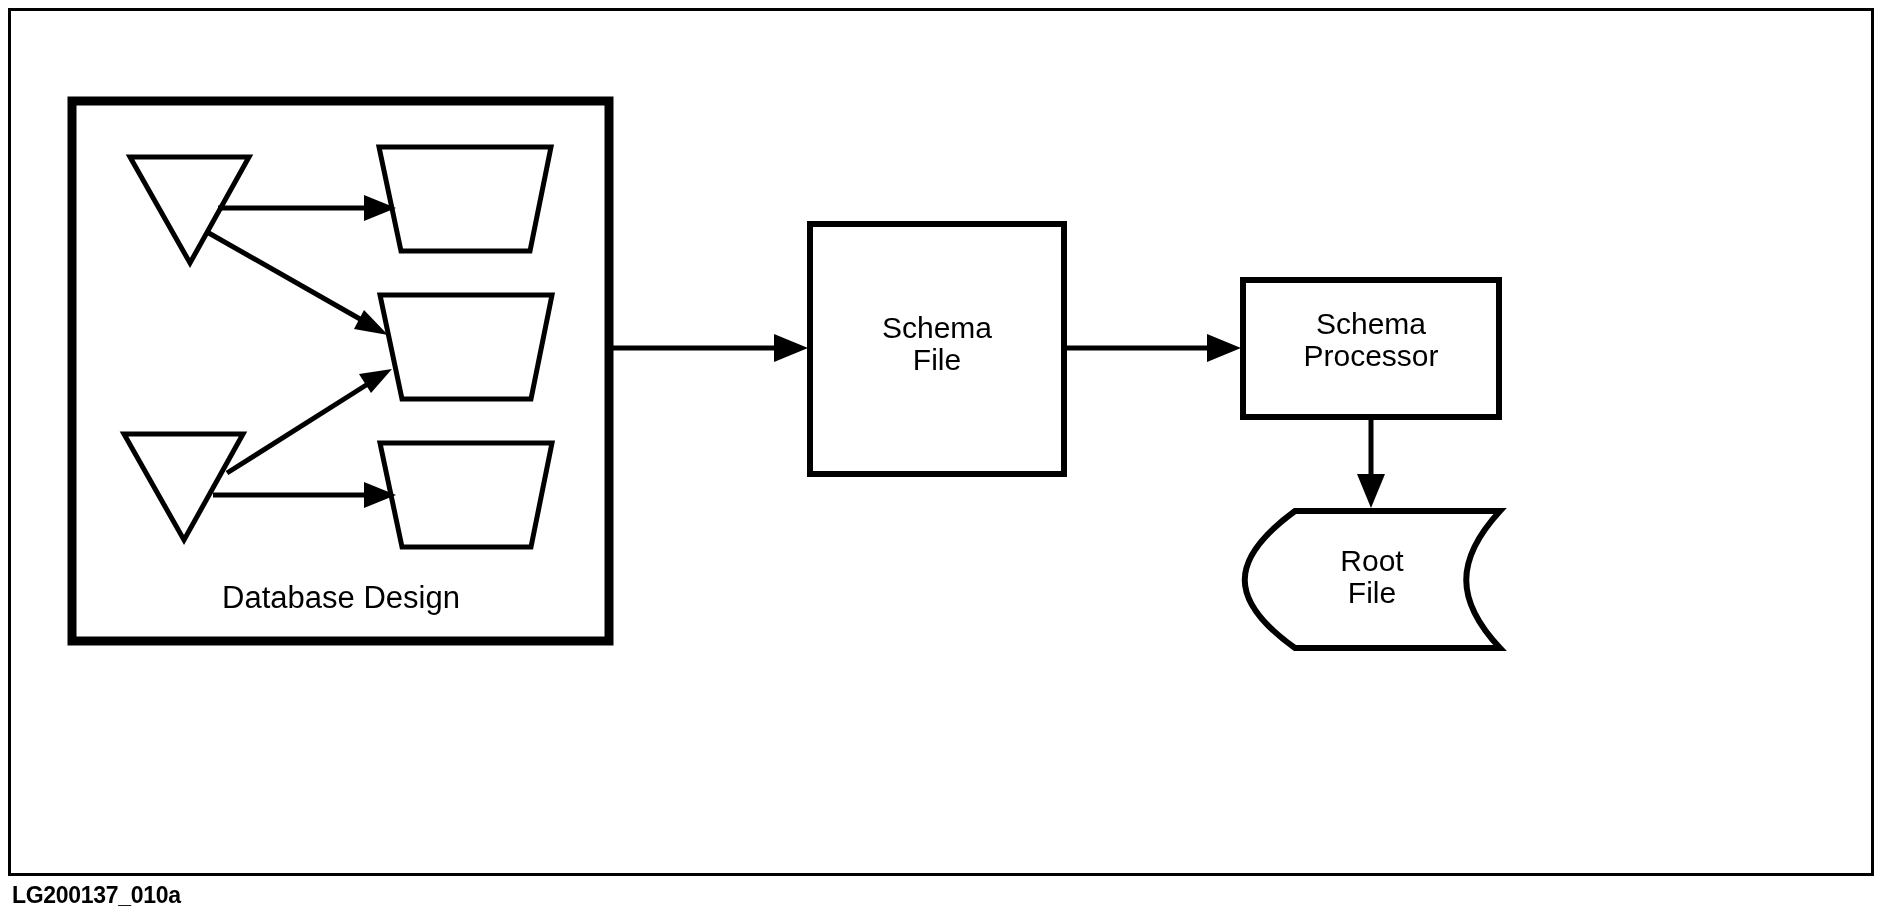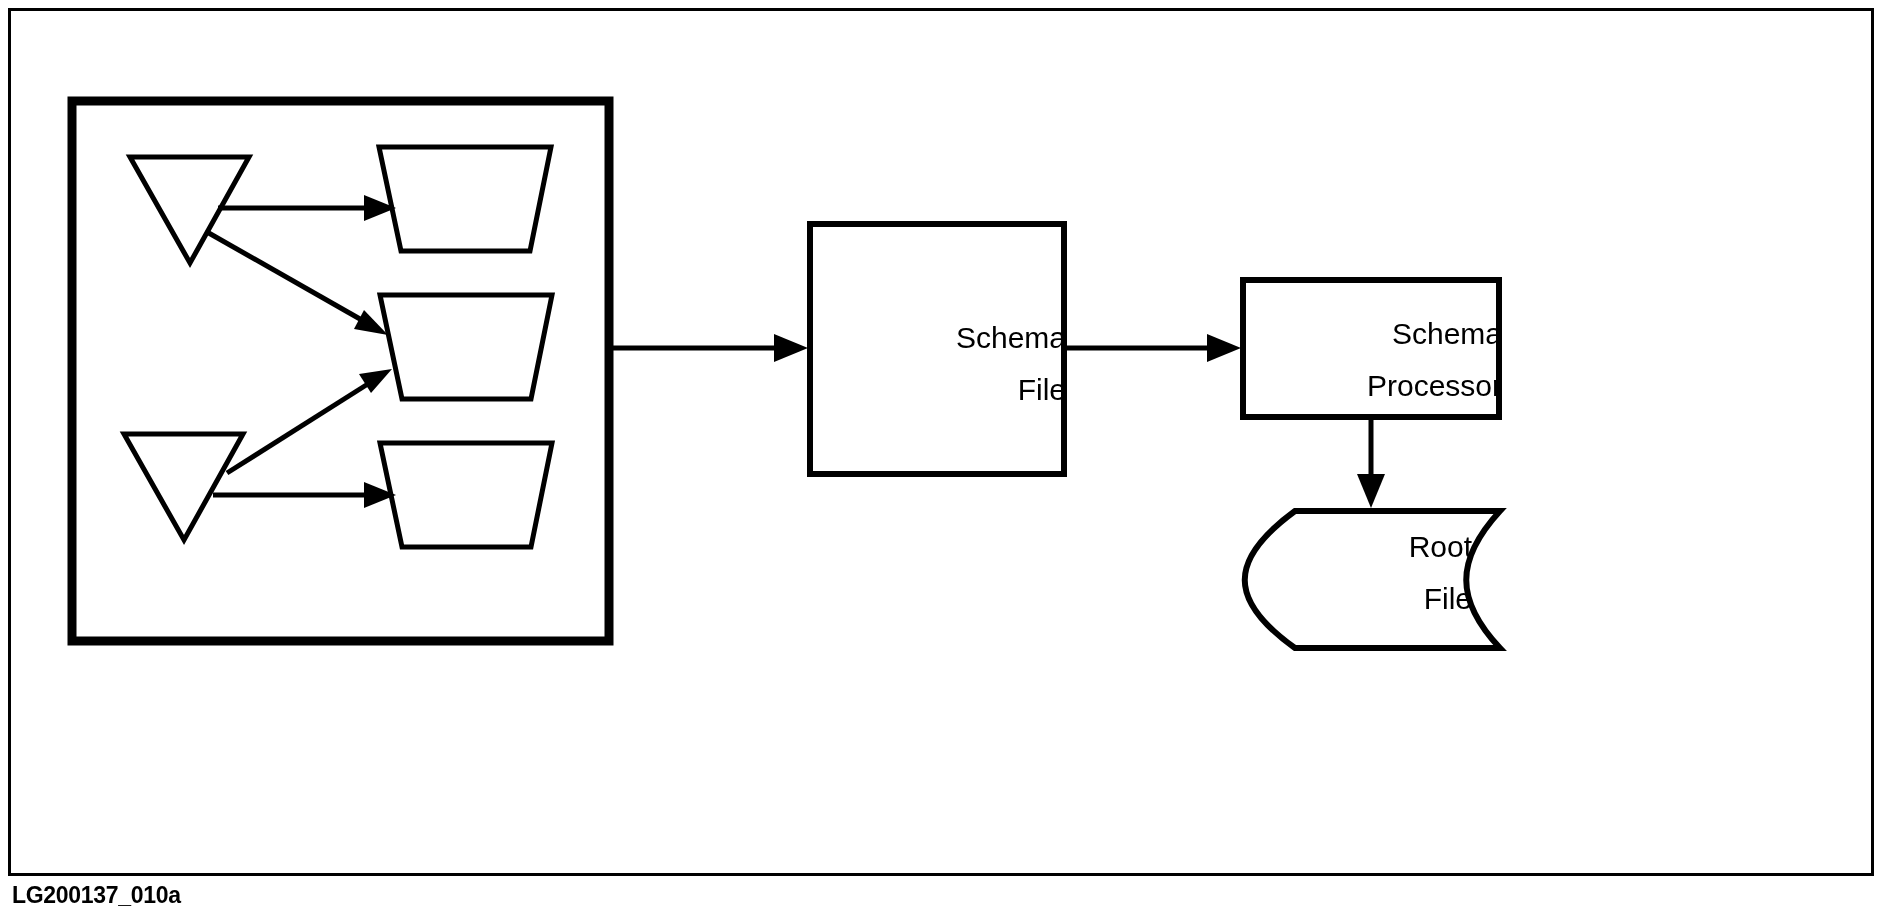--- a/index.html
+++ b/index.html
@@ -78,40 +78,40 @@
     pointer-events: all;
   }
   #diagram-svg .arrowhead {
     fill: #000000;
     stroke: none;
     pointer-events: all;
   }
   
   .node-label {
     position: absolute;
-    text-align: right;
+    text-align: center;
     font-size: 30px;
-    line-height: 52px;
+    line-height: 32px;
     font-weight: normal;
     color: #000000;
     white-space: pre-line;
   }
   #label-schema-file {
     left: 808px;
     top: 312px;
     width: 258px;
   }
   #label-schema-processor {
     left: 1240px;
     top: 308px;
     width: 262px;
   }
   #label-root-file {
     left: 1272px;
-    top: 521px;
+    top: 545px;
     width: 200px;
   }
   #label-database-design {
     left: 88px;
     top: 582px;
     width: 506px;
     font-size: 31px;
   }
 </style>
 </head>
@@ -171,16 +171,17 @@
 
   <div class="node-label" id="label-schema-file">Schema
 File</div>
 
   <div class="node-label" id="label-schema-processor">Schema
 Processor</div>
 
   <div class="node-label" id="label-root-file">Root
 File</div>
 
+  <div class="node-label" id="label-database-design">Database Design</div>
 
   <div id="caption">LG200137_010a</div>
 
 </div>
 
 </body></html>

